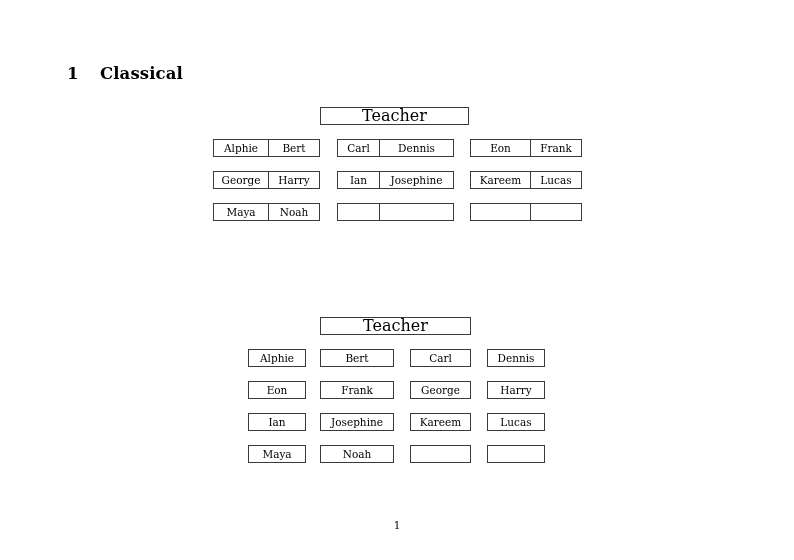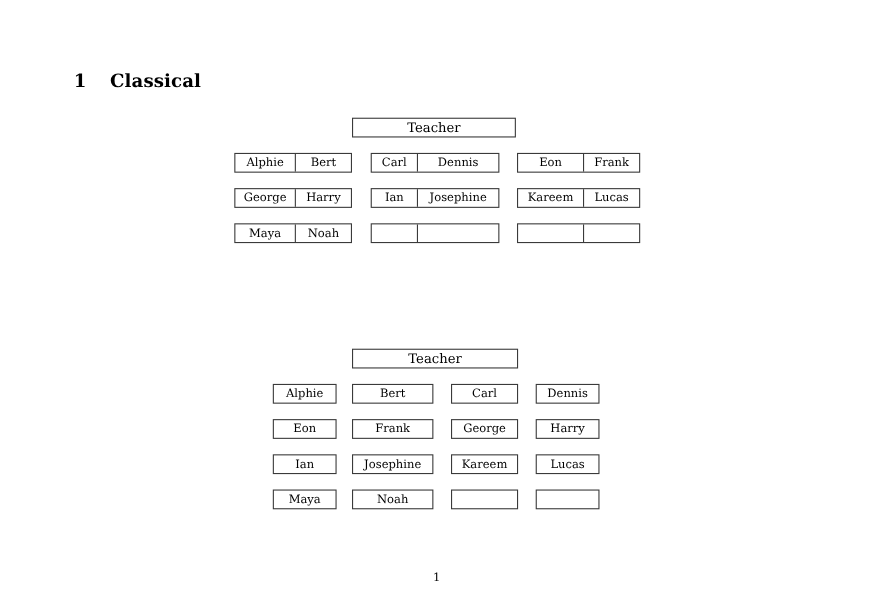--- a/index.html
+++ b/index.html
@@ -69,21 +69,21 @@
   }
 
   
   .teacher-box {
     position: absolute;
     box-sizing: border-box;
     border: 1px solid #3a3a3a;
     height: 18px;
     line-height: 16px;
     text-align: center;
-    font-size: 12px;
+    font-size: 16px;
     white-space: nowrap;
     background: #ffffff;
   }
 
   
   .single-box {
     position: absolute;
     box-sizing: border-box;
     border: 1px solid #3a3a3a;
     height: 18px;

